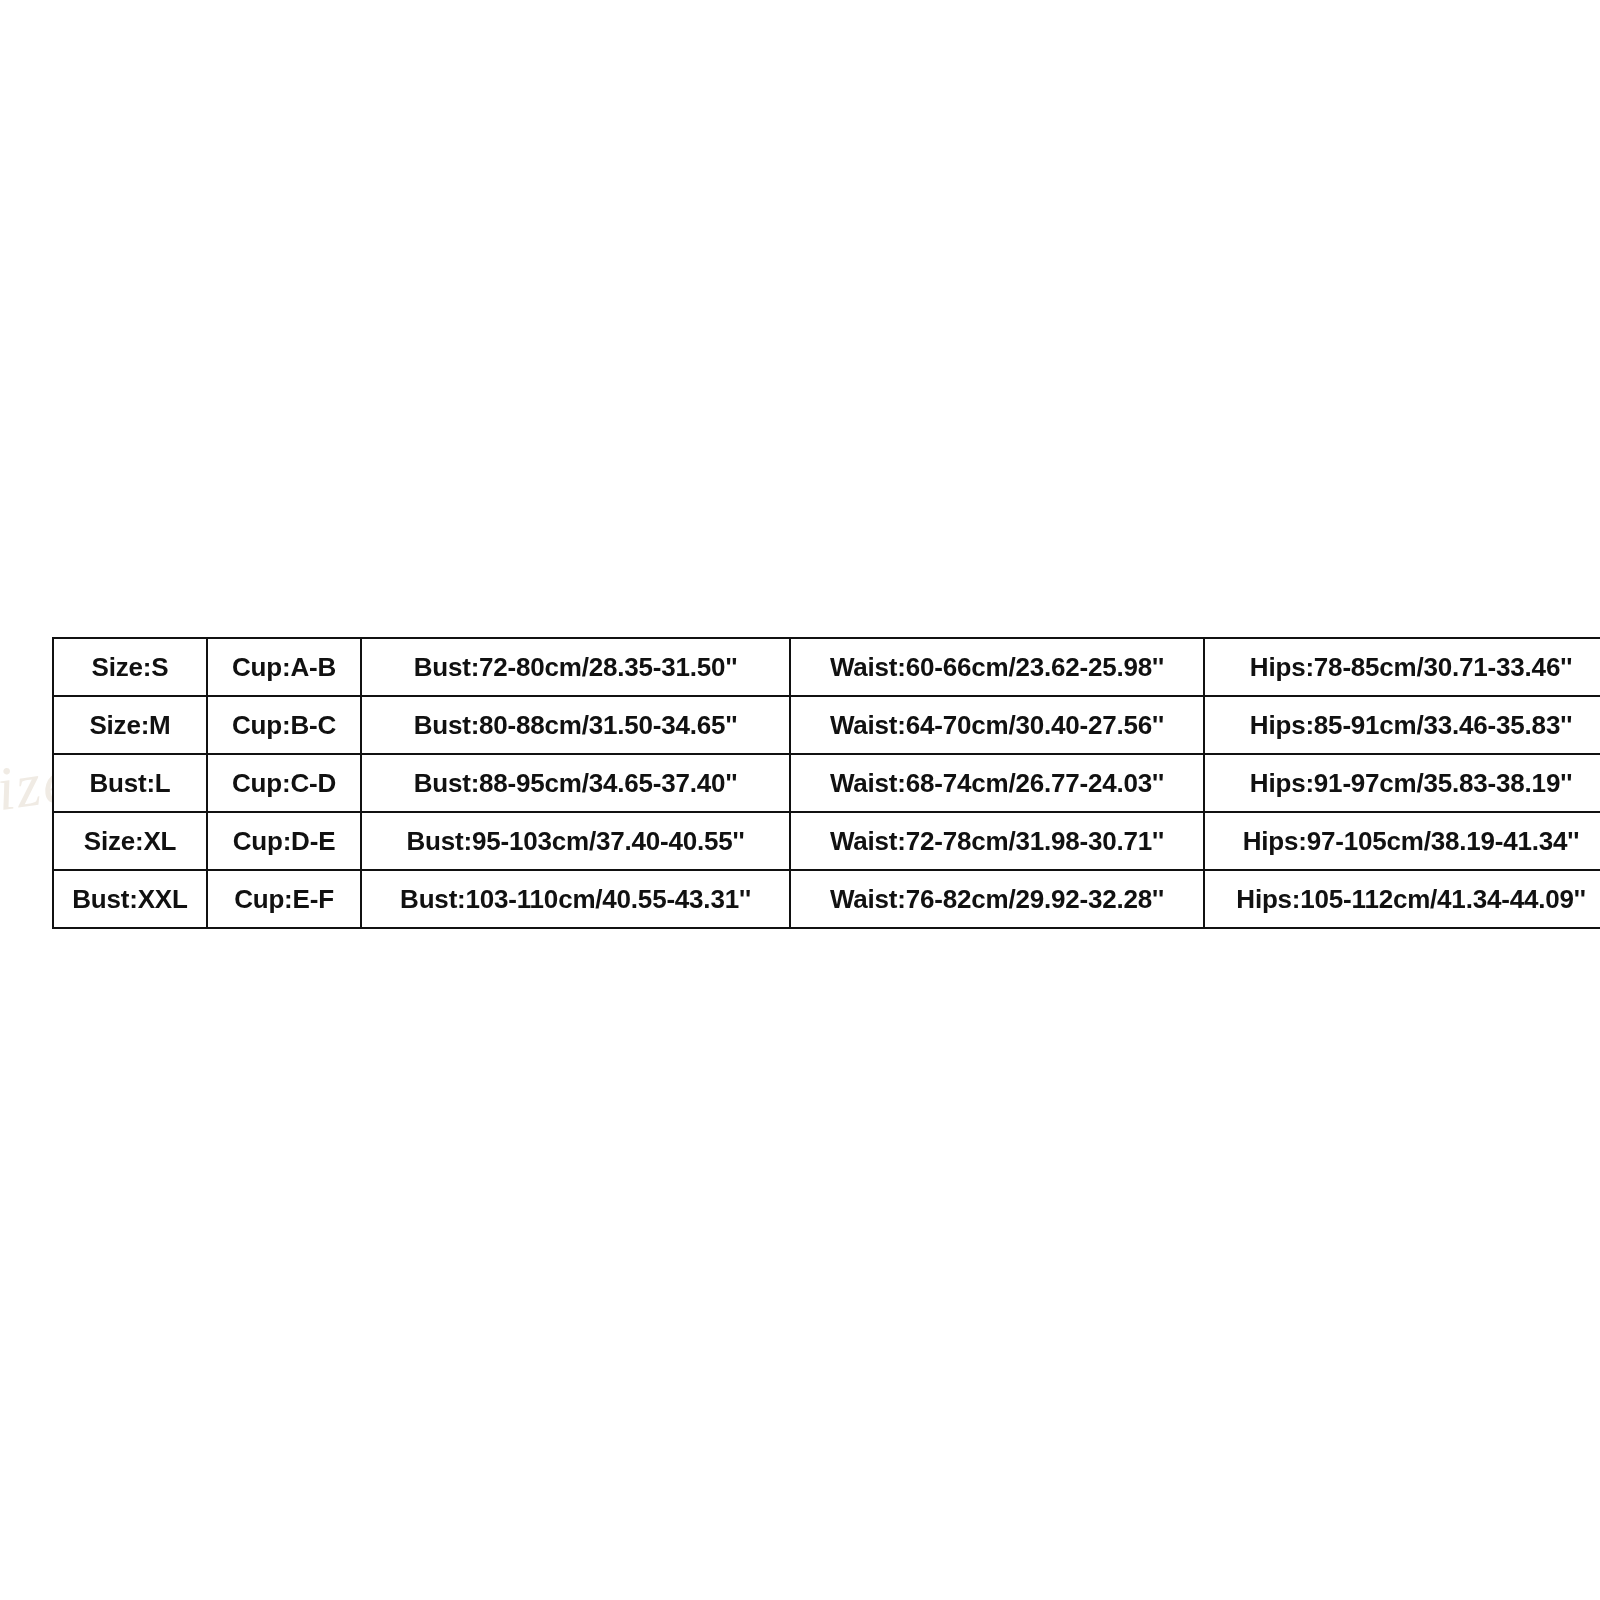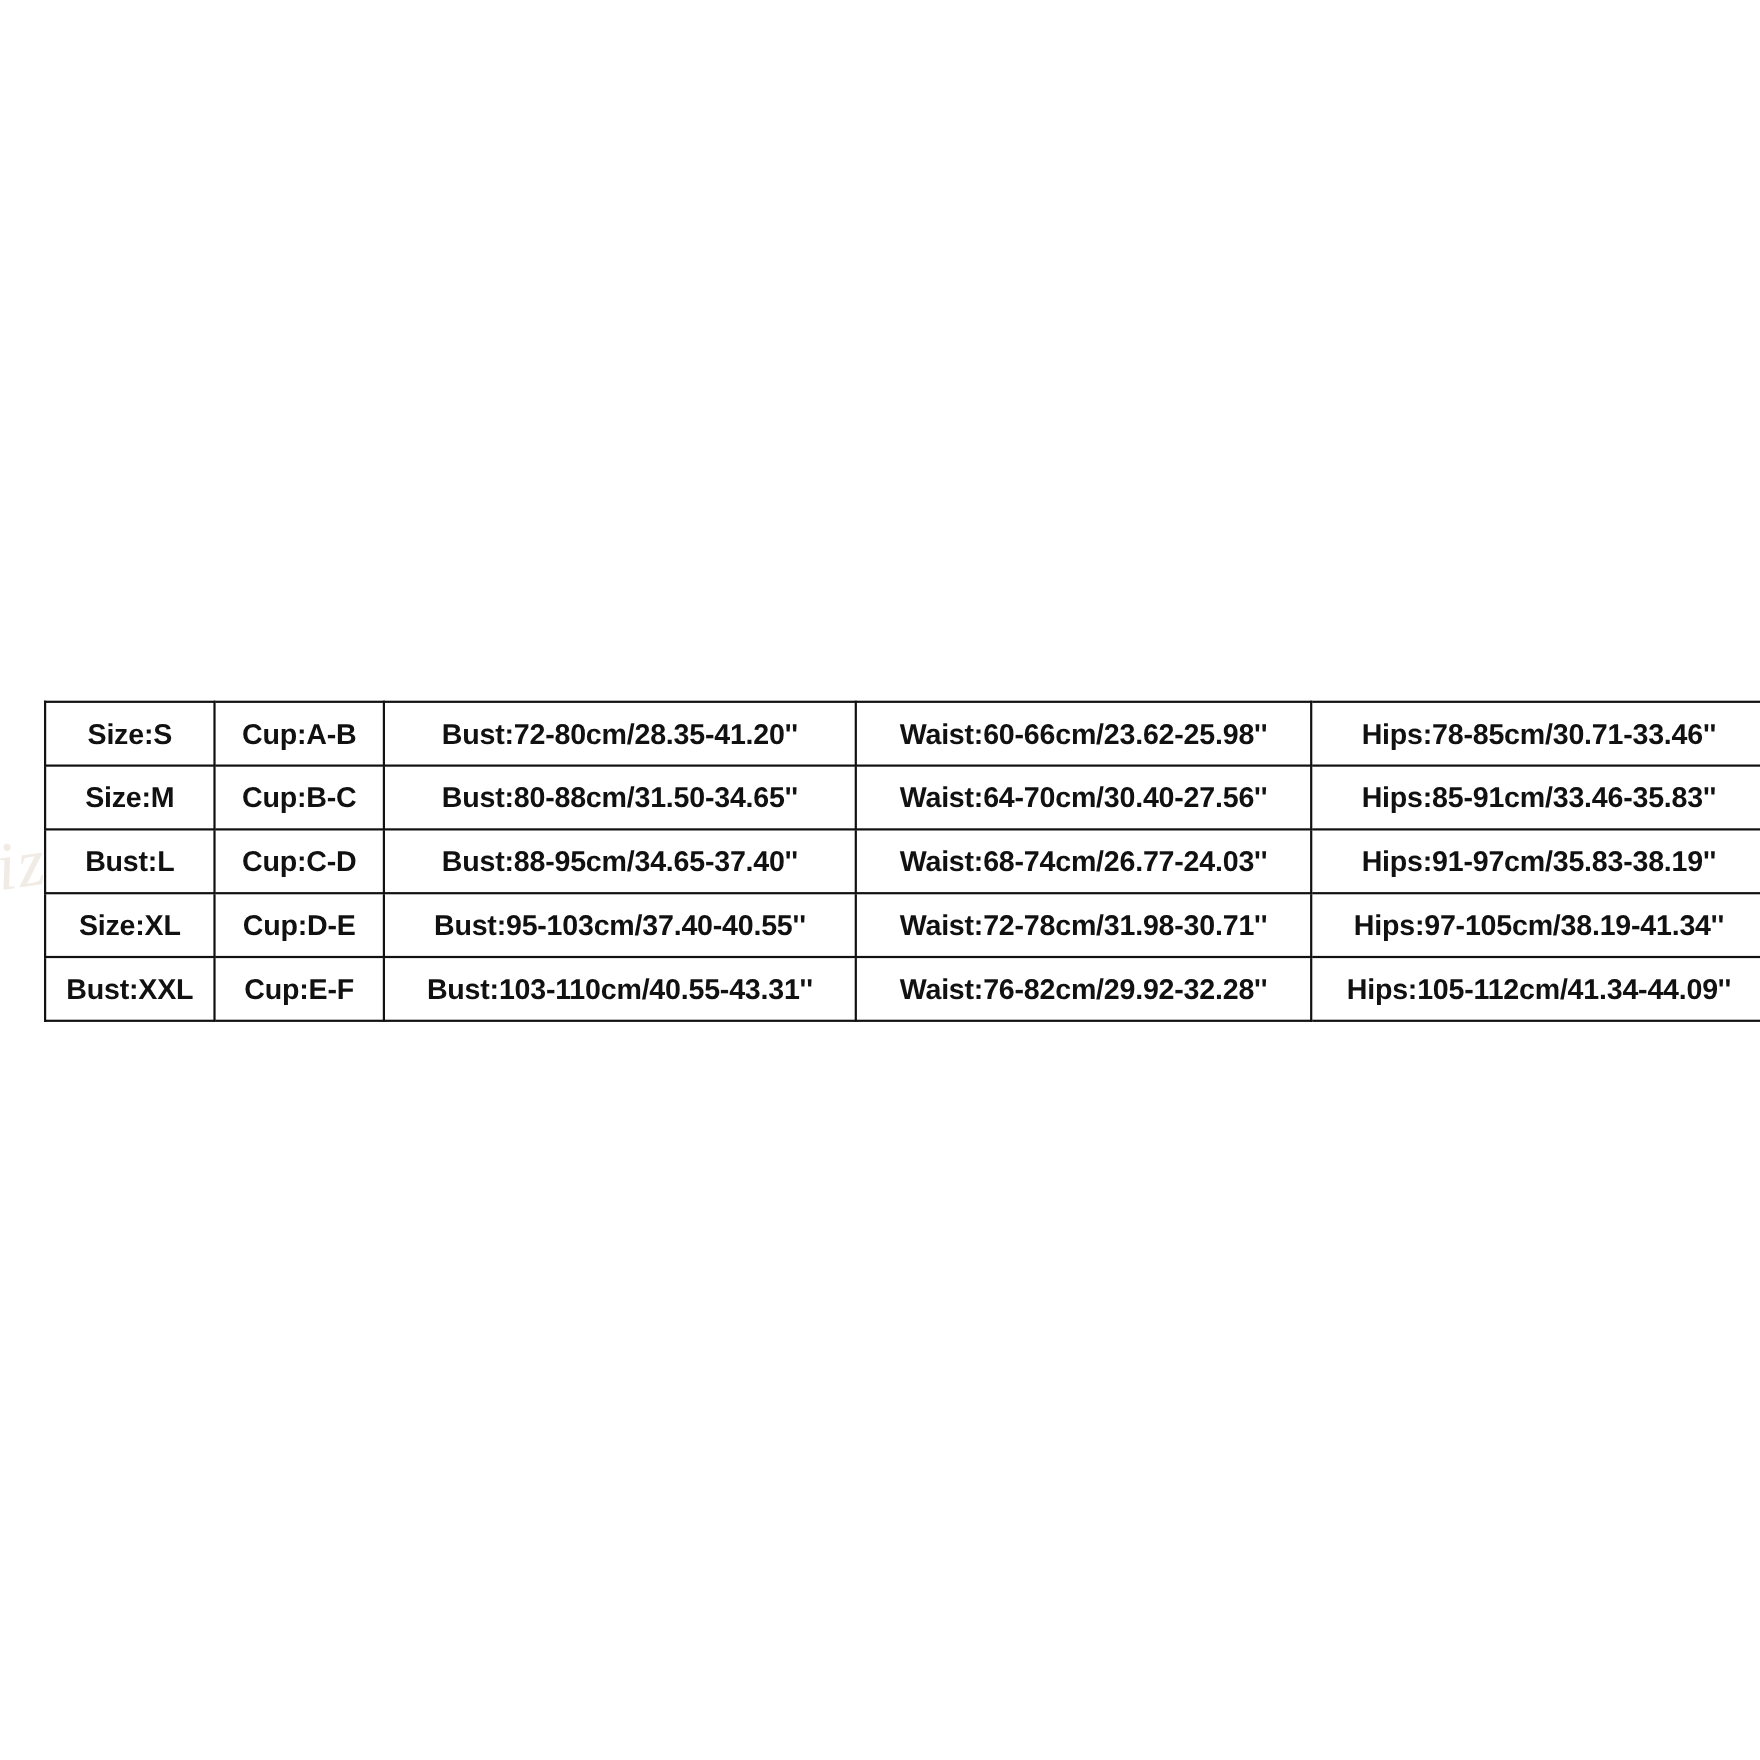--- a/index.html
+++ b/index.html
@@ -34,21 +34,21 @@
     letter-spacing: 2px;
     white-space: nowrap;
     user-select: none;
     pointer-events: none;
   }
   .wm1 { left: -30px; top: 740px; transform: rotate(-8deg); }
   .wm2 { left: 980px; top: 790px; transform: rotate(-8deg); }
 
   #size-chart-wrap {
     position: absolute;
-    left: 40px;
+    left: 52px;
     top: 637px;
     width: 1520px;
   }
 
   table.size-chart {
     border-collapse: collapse;
     width: 1520px;
     table-layout: fixed;
     background: #ffffff;
   }
@@ -77,21 +77,21 @@
 
   <div class="watermark wm1">size chart</div>
   <div class="watermark wm2">size chart</div>
 
   <div id="size-chart-wrap">
     <table class="size-chart">
       <tbody>
         <tr>
           <td class="col-size">Size:S</td>
           <td class="col-cup">Cup:A-B</td>
-          <td class="col-bust">Bust:72-80cm/28.35-41.20''</td>
+          <td class="col-bust">Bust:72-80cm/28.35-31.50''</td>
           <td class="col-waist">Waist:60-66cm/23.62-25.98''</td>
           <td class="col-hips">Hips:78-85cm/30.71-33.46''</td>
         </tr>
         <tr>
           <td class="col-size">Size:M</td>
           <td class="col-cup">Cup:B-C</td>
           <td class="col-bust">Bust:80-88cm/31.50-34.65''</td>
           <td class="col-waist">Waist:64-70cm/30.40-27.56''</td>
           <td class="col-hips">Hips:85-91cm/33.46-35.83''</td>
         </tr>

